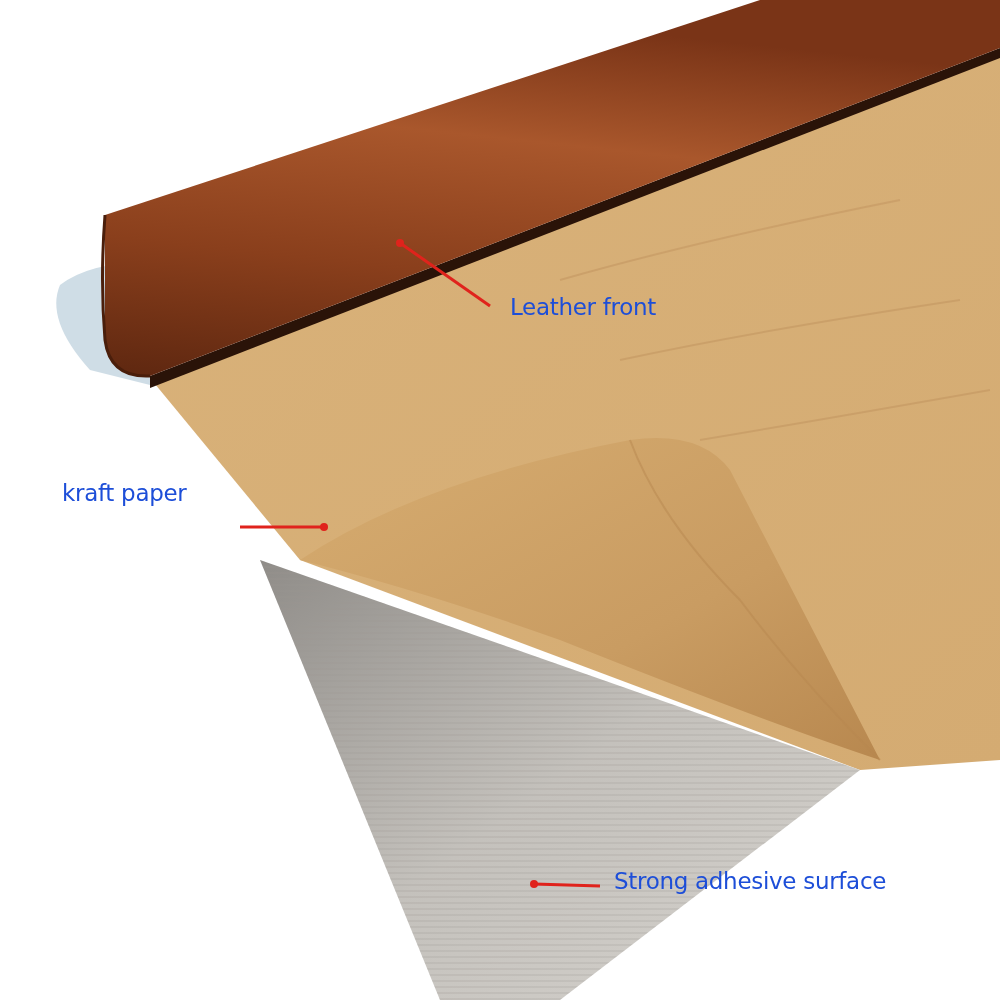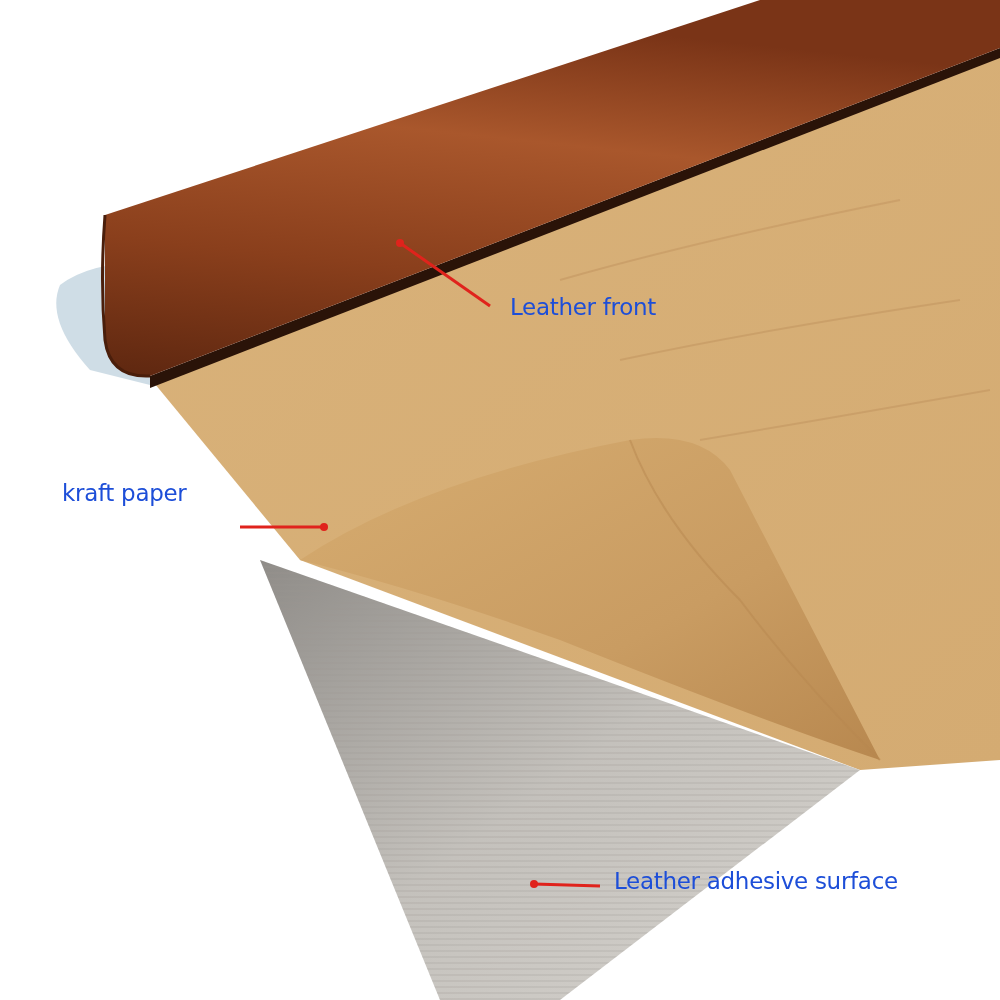--- a/index.html
+++ b/index.html
@@ -64,13 +64,13 @@
     <circle cx="400" cy="243" r="4" stroke="none"></circle>
     <line x1="240" y1="527" x2="324" y2="527"></line>
     <circle cx="324" cy="527" r="4" stroke="none"></circle>
     <line x1="534" y1="884" x2="600" y2="886"></line>
     <circle cx="534" cy="884" r="4" stroke="none"></circle>
   </g>
 </svg>
 
 <div class="label" style="left:510px; top:294px;">Leather front</div>
 <div class="label" style="left:62px; top:480px;">kraft paper</div>
-<div class="label" style="left:614px; top:868px;">Leather adhesive surface</div>
+<div class="label" style="left:614px; top:868px;">Strong adhesive surface</div>
 
 </body></html>

